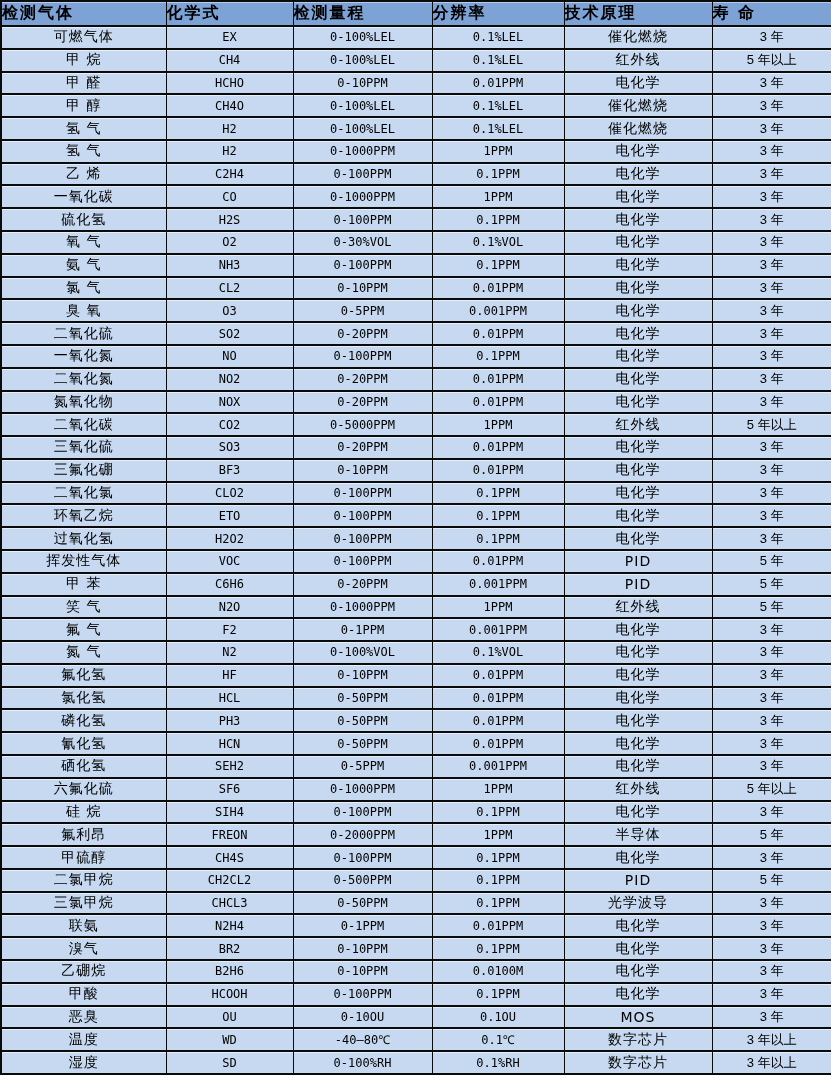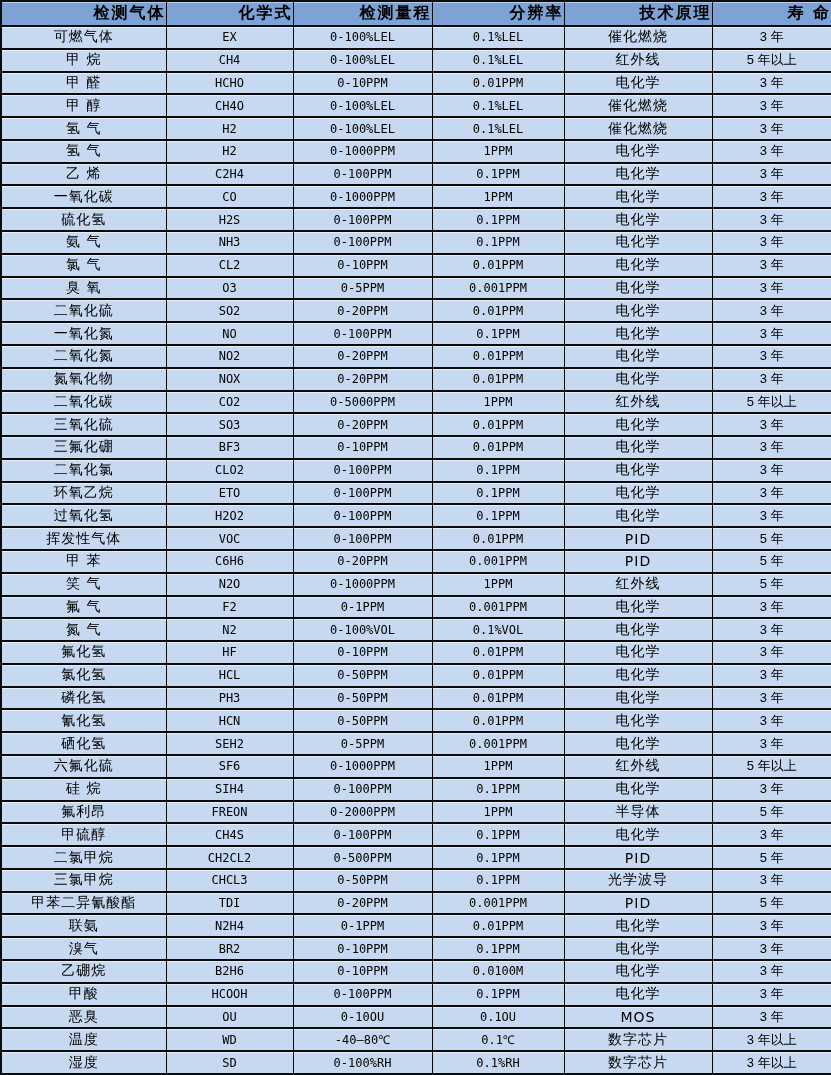--- a/index.html
+++ b/index.html
@@ -24,21 +24,21 @@
     background: #7da3d6;
     border-left: 1px solid #0b0b0b;
     border-right: 1px solid #0b0b0b;
     border-top: 2px solid #0b0b0b;
     border-bottom: 2px solid #0b0b0b;
     box-shadow: inset 0 1px 0 rgba(255,255,255,0.45);
     font-size: 16px;
     font-weight: bold;
     letter-spacing: 2px;
     height: 25px;
-    text-align: right;
+    text-align: left;
     vertical-align: middle;
     padding: 0;
   }
 
   table.spec-table td {
     background: #c6d9f1;
     border-left: 1px solid #0b0b0b;
     border-right: 1px solid #0b0b0b;
     border-top: 2px solid #0b0b0b;
     border-bottom: 2px solid #0b0b0b;
@@ -160,20 +160,28 @@
       </tr>
       <tr>
         <td class="cjk">硫化氢</td>
         <td class="mono">H2S</td>
         <td class="mono">0-100PPM</td>
         <td class="mono">0.1PPM</td>
         <td class="cjk">电化学</td>
         <td class="life">3 年</td>
       </tr>
       <tr>
+        <td class="cjk">氧 气</td>
+        <td class="mono">O2</td>
+        <td class="mono">0-30%VOL</td>
+        <td class="mono">0.1%VOL</td>
+        <td class="cjk">电化学</td>
+        <td class="life">3 年</td>
+      </tr>
+      <tr>
         <td class="cjk">氨 气</td>
         <td class="mono">NH3</td>
         <td class="mono">0-100PPM</td>
         <td class="mono">0.1PPM</td>
         <td class="cjk">电化学</td>
         <td class="life">3 年</td>
       </tr>
       <tr>
         <td class="cjk">氯 气</td>
         <td class="mono">CL2</td>
@@ -392,28 +400,20 @@
       </tr>
       <tr>
         <td class="cjk">三氯甲烷</td>
         <td class="mono">CHCL3</td>
         <td class="mono">0-50PPM</td>
         <td class="mono">0.1PPM</td>
         <td class="cjk">光学波导</td>
         <td class="life">3 年</td>
       </tr>
       <tr>
-        <td class="cjk">甲苯二异氰酸酯</td>
-        <td class="mono">TDI</td>
-        <td class="mono">0-20PPM</td>
-        <td class="mono">0.001PPM</td>
-        <td class="cjk">PID</td>
-        <td class="life">5 年</td>
-      </tr>
-      <tr>
         <td class="cjk">联氨</td>
         <td class="mono">N2H4</td>
         <td class="mono">0-1PPM</td>
         <td class="mono">0.01PPM</td>
         <td class="cjk">电化学</td>
         <td class="life">3 年</td>
       </tr>
       <tr>
         <td class="cjk">溴气</td>
         <td class="mono">BR2</td>

